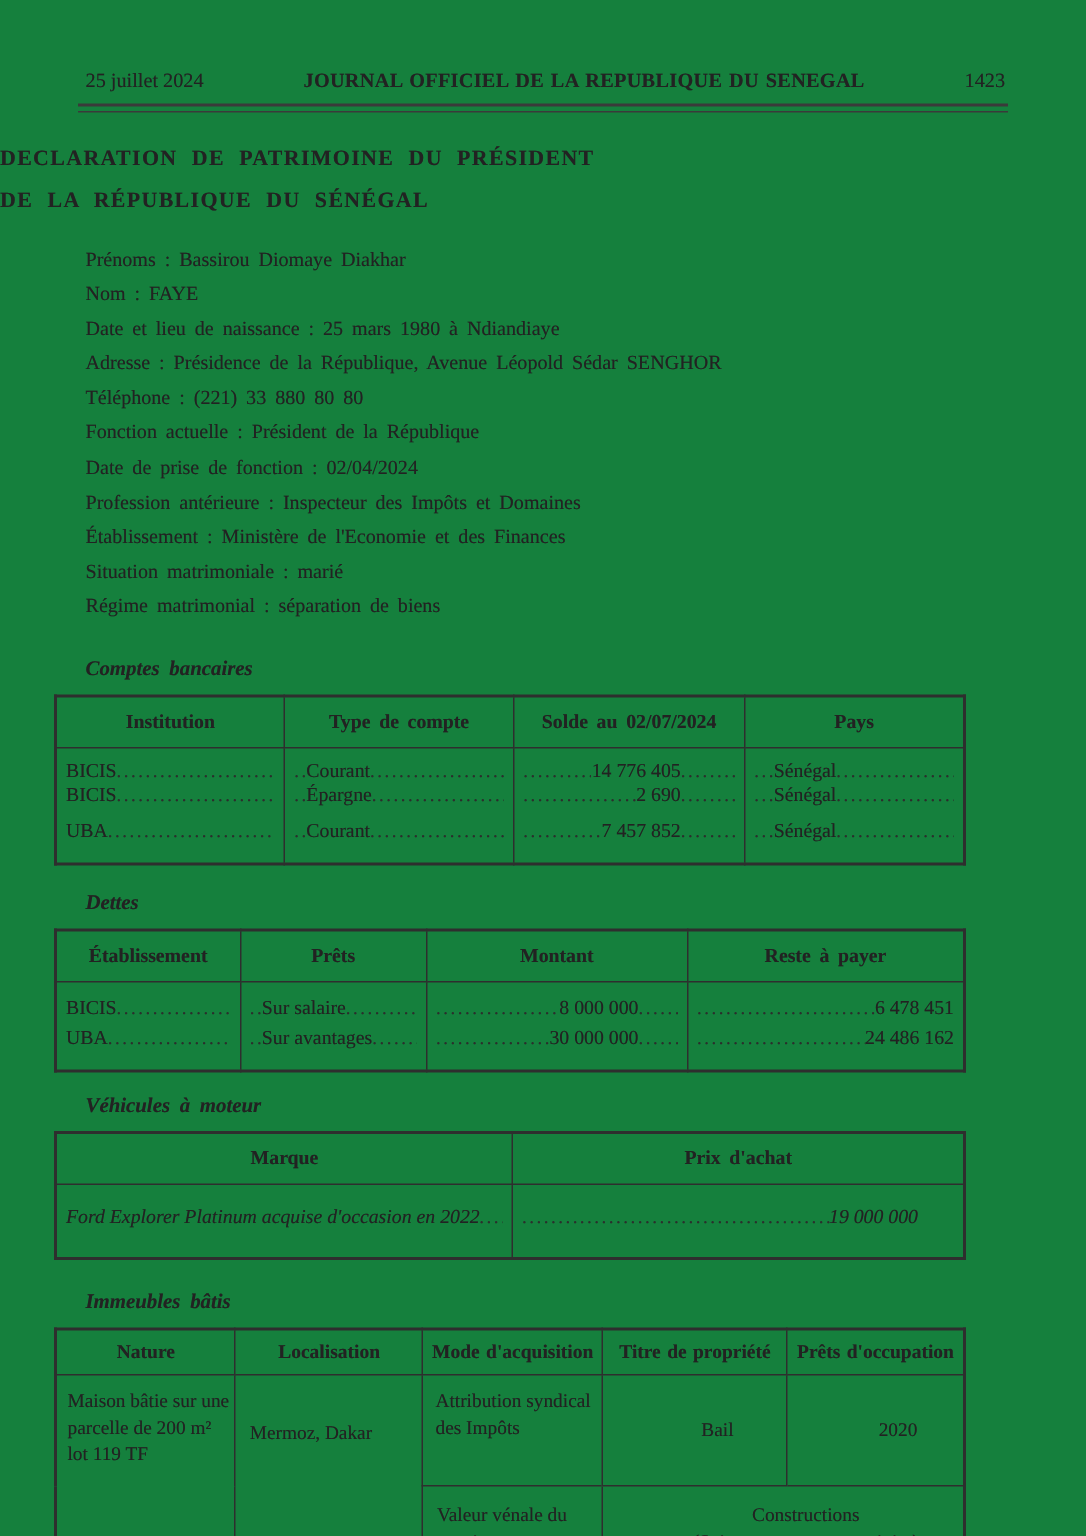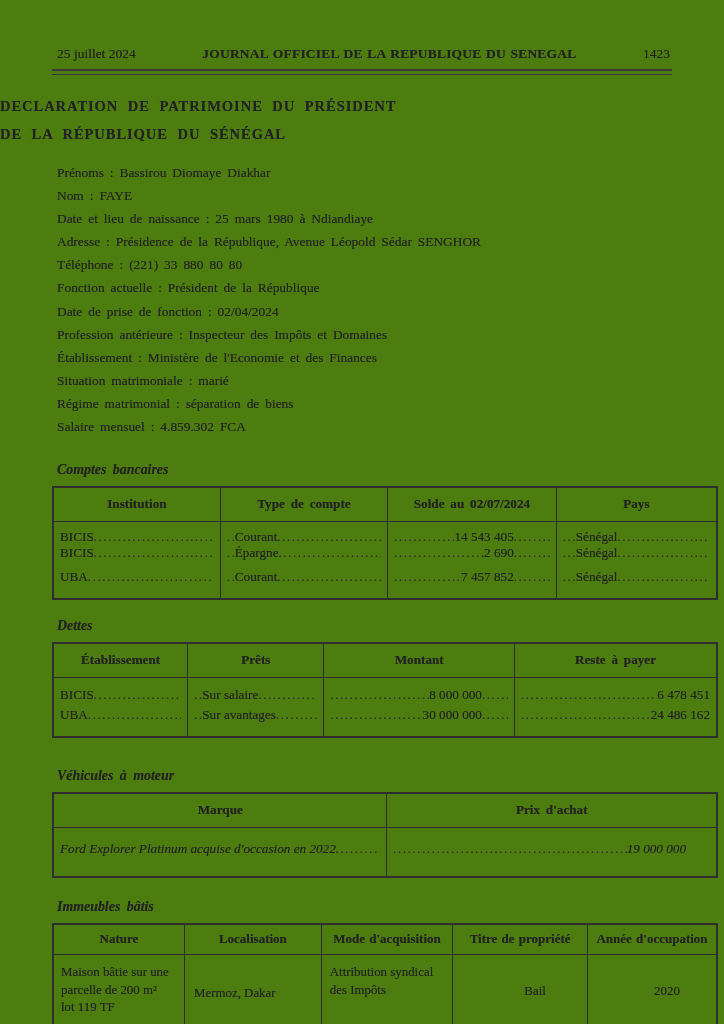--- a/index.html
+++ b/index.html
@@ -1,42 +1,42 @@
 <!DOCTYPE html>
 <html><head>
 <meta charset="utf-8">
 <style>
   html,body{margin:0;padding:0;background:#e8e8e8;}
   .page{
     position:relative;
     width:724px;height:1024px;
-    background:#4d7c0f;
+    background:#15803d;
     overflow:hidden;
     font-family:"Liberation Serif","DejaVu Serif",serif;
     color:#222;
     text-shadow:0 0 0.4px rgba(40,40,40,.55);
     margin:0 auto;
   }
   
   .hdr{display:flex;justify-content:space-between;align-items:baseline;margin:46px 54px 0 57px;font-size:13.5px;}
   .hdr .journal{font-weight:bold;letter-spacing:.2px;word-spacing:1px;}
   .rule{margin:7px 52px 0 52px;height:3px;border-top:2.4px solid #3a3a3a;border-bottom:1.1px solid #3a3a3a;}
   
   .doctitle{margin-top:17px;text-align:left;font-weight:bold;font-size:14.6px;letter-spacing:.9px;word-spacing:5px;line-height:28px;}
   
   .details{margin:13px 40px 0 57px;}
   .details p{margin:0;font-size:13.4px;line-height:23.1px;word-spacing:2.6px;}
   
   .sect{margin:0 0 0 57px;font-weight:bold;font-style:italic;font-size:13.9px;word-spacing:3px;}
   .sect.comptes{margin-top:24px;}
   .sect.dettes{margin-top:18px;}
-  .sect.vehicules{margin-top:30px;}
+  .sect.vehicules{margin-top:15px;}
   .sect.immeubles{margin-top:21px;}
   
-  table{border-collapse:collapse;table-layout:fixed;width:666px;margin:8px 0 0 52px;border:2.2px solid #2e2e2e;}
+  table{border-collapse:collapse;table-layout:fixed;width:608px;margin:8px 0 0 36px;border:2.2px solid #2e2e2e;}
   th{border:1.2px solid #2e2e2e;border-bottom:1.6px solid #2e2e2e;font-weight:bold;text-align:center;
      font-size:13.2px;padding:8px 3px 9px;word-spacing:2.5px;}
   td{border-left:1.2px solid #2e2e2e;border-right:1.2px solid #2e2e2e;font-size:13.2px;padding:0 6px;vertical-align:baseline;}
   
   .cf{display:flex;align-items:baseline;min-width:0;}
   .d{flex:1 1 auto;min-width:0;overflow:hidden;white-space:nowrap;}
   .d::after{content:"........................................................................................................................................................................";
             letter-spacing:1.7px;font-size:12.5px;color:#2d2d2d;}
   .d.l{flex:0 0 13px;}   
   .d.l2{flex:0 0 8px;}
@@ -91,21 +91,20 @@
     <p>Nom : FAYE</p>
     <p>Date et lieu de naissance : 25 mars 1980 à Ndiandiaye</p>
     <p>Adresse : Présidence de la République, Avenue Léopold Sédar SENGHOR</p>
     <p>Téléphone : (221) 33 880 80 80</p>
     <p>Fonction actuelle : Président de la République</p>
     <p>Date de prise de fonction : 02/04/2024</p>
     <p>Profession antérieure : Inspecteur des Impôts et Domaines</p>
     <p>Établissement : Ministère de l'Economie et des Finances</p>
     <p>Situation matrimoniale : marié</p>
     <p>Régime matrimonial : séparation de biens</p>
-    <p>Salaire mensuel : 4.859.302 FCA</p>
   </div>
 
   <div class="sect comptes">Comptes bancaires</div>
   <table class="t-comptes">
     <colgroup>
         <col style="width:25.2%">
         <col style="width:25.2%">
         <col style="width:25.4%">
         <col style="width:24.2%">
       </colgroup>
@@ -128,21 +127,21 @@
         <td>
             <span class="cf">
               <span class="d l2"></span>
               <span class="val">Courant</span>
               <span class="d"></span>
             </span>
           </td>
         <td>
             <span class="cf">
               <span class="d"></span>
-              <span class="val">14 543 405</span>
+              <span class="val">14 776 405</span>
               <span class="d m"></span>
             </span>
           </td>
         <td>
             <span class="cf">
               <span class="d l"></span>
               <span class="val">Sénégal</span>
               <span class="d"></span>
             </span>
           </td>
@@ -322,21 +321,21 @@
         <col style="width:19.8%">
         <col style="width:20.3%">
         <col style="width:19.5%">
       </colgroup>
     <thead>
       <tr>
         <th>Nature</th>
         <th>Localisation</th>
         <th>Mode d'acquisition</th>
         <th>Titre de propriété</th>
-        <th>Année d'occupation</th>
+        <th>Prêts d'occupation</th>
       </tr>
     </thead>
     <tbody>
       <tr class="r1">
         <td rowspan="2" class="pre top nature">Maison bâtie sur une
 parcelle de 200 m²
 lot 119 TF</td>
         <td rowspan="2" class="loc">Mermoz, Dakar</td>
         <td class="pre top mode">Attribution syndical
 des Impôts</td>

